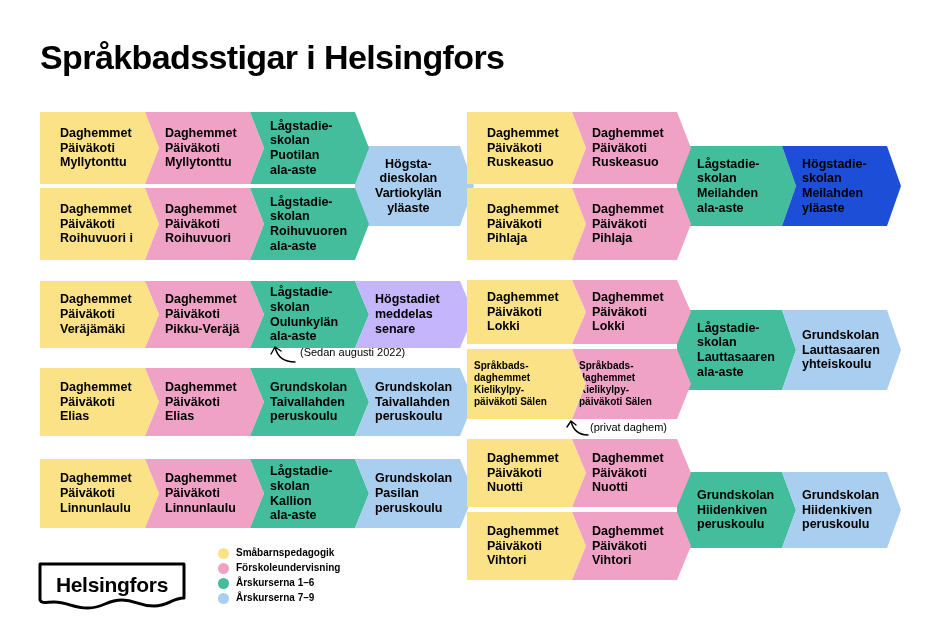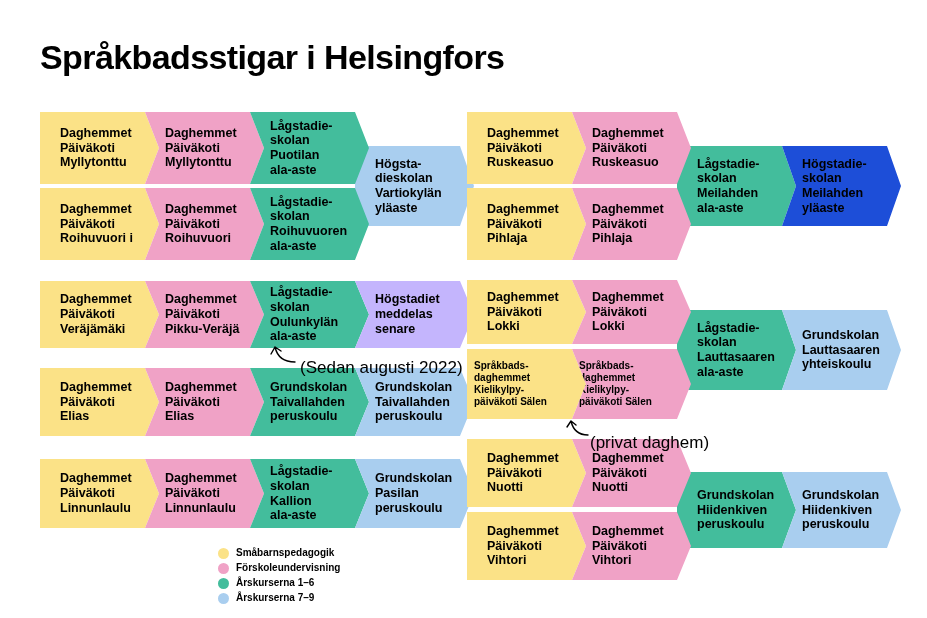--- a/index.html
+++ b/index.html
@@ -13,21 +13,21 @@
   }
   .block { position:absolute; z-index:2; display:flex; align-items:center; }
   .block.flat  { clip-path: polygon(0 0, calc(100% - 14px) 0, 100% 50%, calc(100% - 14px) 100%, 0 100%); }
   .block.notch { clip-path: polygon(0 0, calc(100% - 14px) 0, 100% 50%, calc(100% - 14px) 100%, 0 100%, 14px 50%); }
   .block.merged { z-index:1; }
   .block-text {
     padding-left:20px; font-size:12.5px; font-weight:bold;
     line-height:1.18; white-space:pre; color:#000;
   }
   .block-text.small { font-size:10px; padding-left:7px; }
-  .note { position:absolute; z-index:3; font-size:17px; color:#000; white-space:nowrap;margin-top:12px; }
+  .note { position:absolute; z-index:3; font-size:11px; color:#000; white-space:nowrap; }
   .note-arrow { position:absolute; z-index:3; }
   .legend { position:absolute; left:218px; top:547px; display:flex; flex-direction:column; gap:3px; }
   .legend-row { display:flex; align-items:center; gap:7px; height:12px; }
   .legend-dot { width:11px; height:11px; border-radius:50%; flex:0 0 auto; }
   .legend-label { font-size:10px; font-weight:bold; line-height:1; }
   .logo { position:absolute; left:38px; top:562px; width:148px; height:50px; }
   .logo svg { position:absolute; left:0; top:0; }
   .logo-text {
     position:absolute; left:0; right:0; top:11px; text-align:center;
     font-size:21px; font-weight:bold; letter-spacing:-0.3px;
@@ -50,21 +50,21 @@
         <div class="block-text">Daghemmet
 Päiväkoti
 Myllytonttu</div>
       </div>
       <div class="block notch" style="left: 250px; top: 112px; width: 119px; height: 72px; background-color: rgb(67, 189, 156);">
         <div class="block-text">Lågstadie-
 skolan
 Puotilan
 ala-aste</div>
       </div>
-      <div class="block flat merged" style="left: 355px; top: 146px; width: 119px; height: 80px; background-color: rgb(169, 206, 239);">
+      <div class="block flat merged" style="left: 355px; top: 146px; width: 119px; height: 80px; background-color: rgb(169, 206, 239); text-align: center;">
         <div class="block-text">Högsta-
 dieskolan
 Vartiokylän
 yläaste</div>
       </div>
       <div class="block flat" style="left: 40px; top: 188px; width: 119px; height: 72px; background-color: rgb(251, 226, 135);">
         <div class="block-text">Daghemmet
 Päiväkoti
 Roihuvuori i</div>
       </div>
@@ -260,14 +260,20 @@
       <div class="legend-row">
         <span class="legend-dot" style="background-color: rgb(67, 189, 156);"></span>
         <span class="legend-label">Årskurserna 1–6</span>
       </div>
       <div class="legend-row">
         <span class="legend-dot" style="background-color: rgb(169, 206, 239);"></span>
         <span class="legend-label">Årskurserna 7–9</span>
       </div>
     </div>
 
+  <div class="logo">
+    <svg width="148" height="50" viewBox="0 0 148 50">
+      <path d="M2 2 L146 2 L146 36 C134 36 130 44 116 44 C100 44 98 38 84 38 C68 38 66 46 50 46 C34 46 30 40 16 40 C8 40 4 42 2 38 Z" fill="#ffffff" stroke="#000000" stroke-width="3" stroke-linejoin="round"></path>
+    </svg>
+    <span class="logo-text">Helsingfors</span>
+  </div>
 
 </div>
 
 </body></html>

